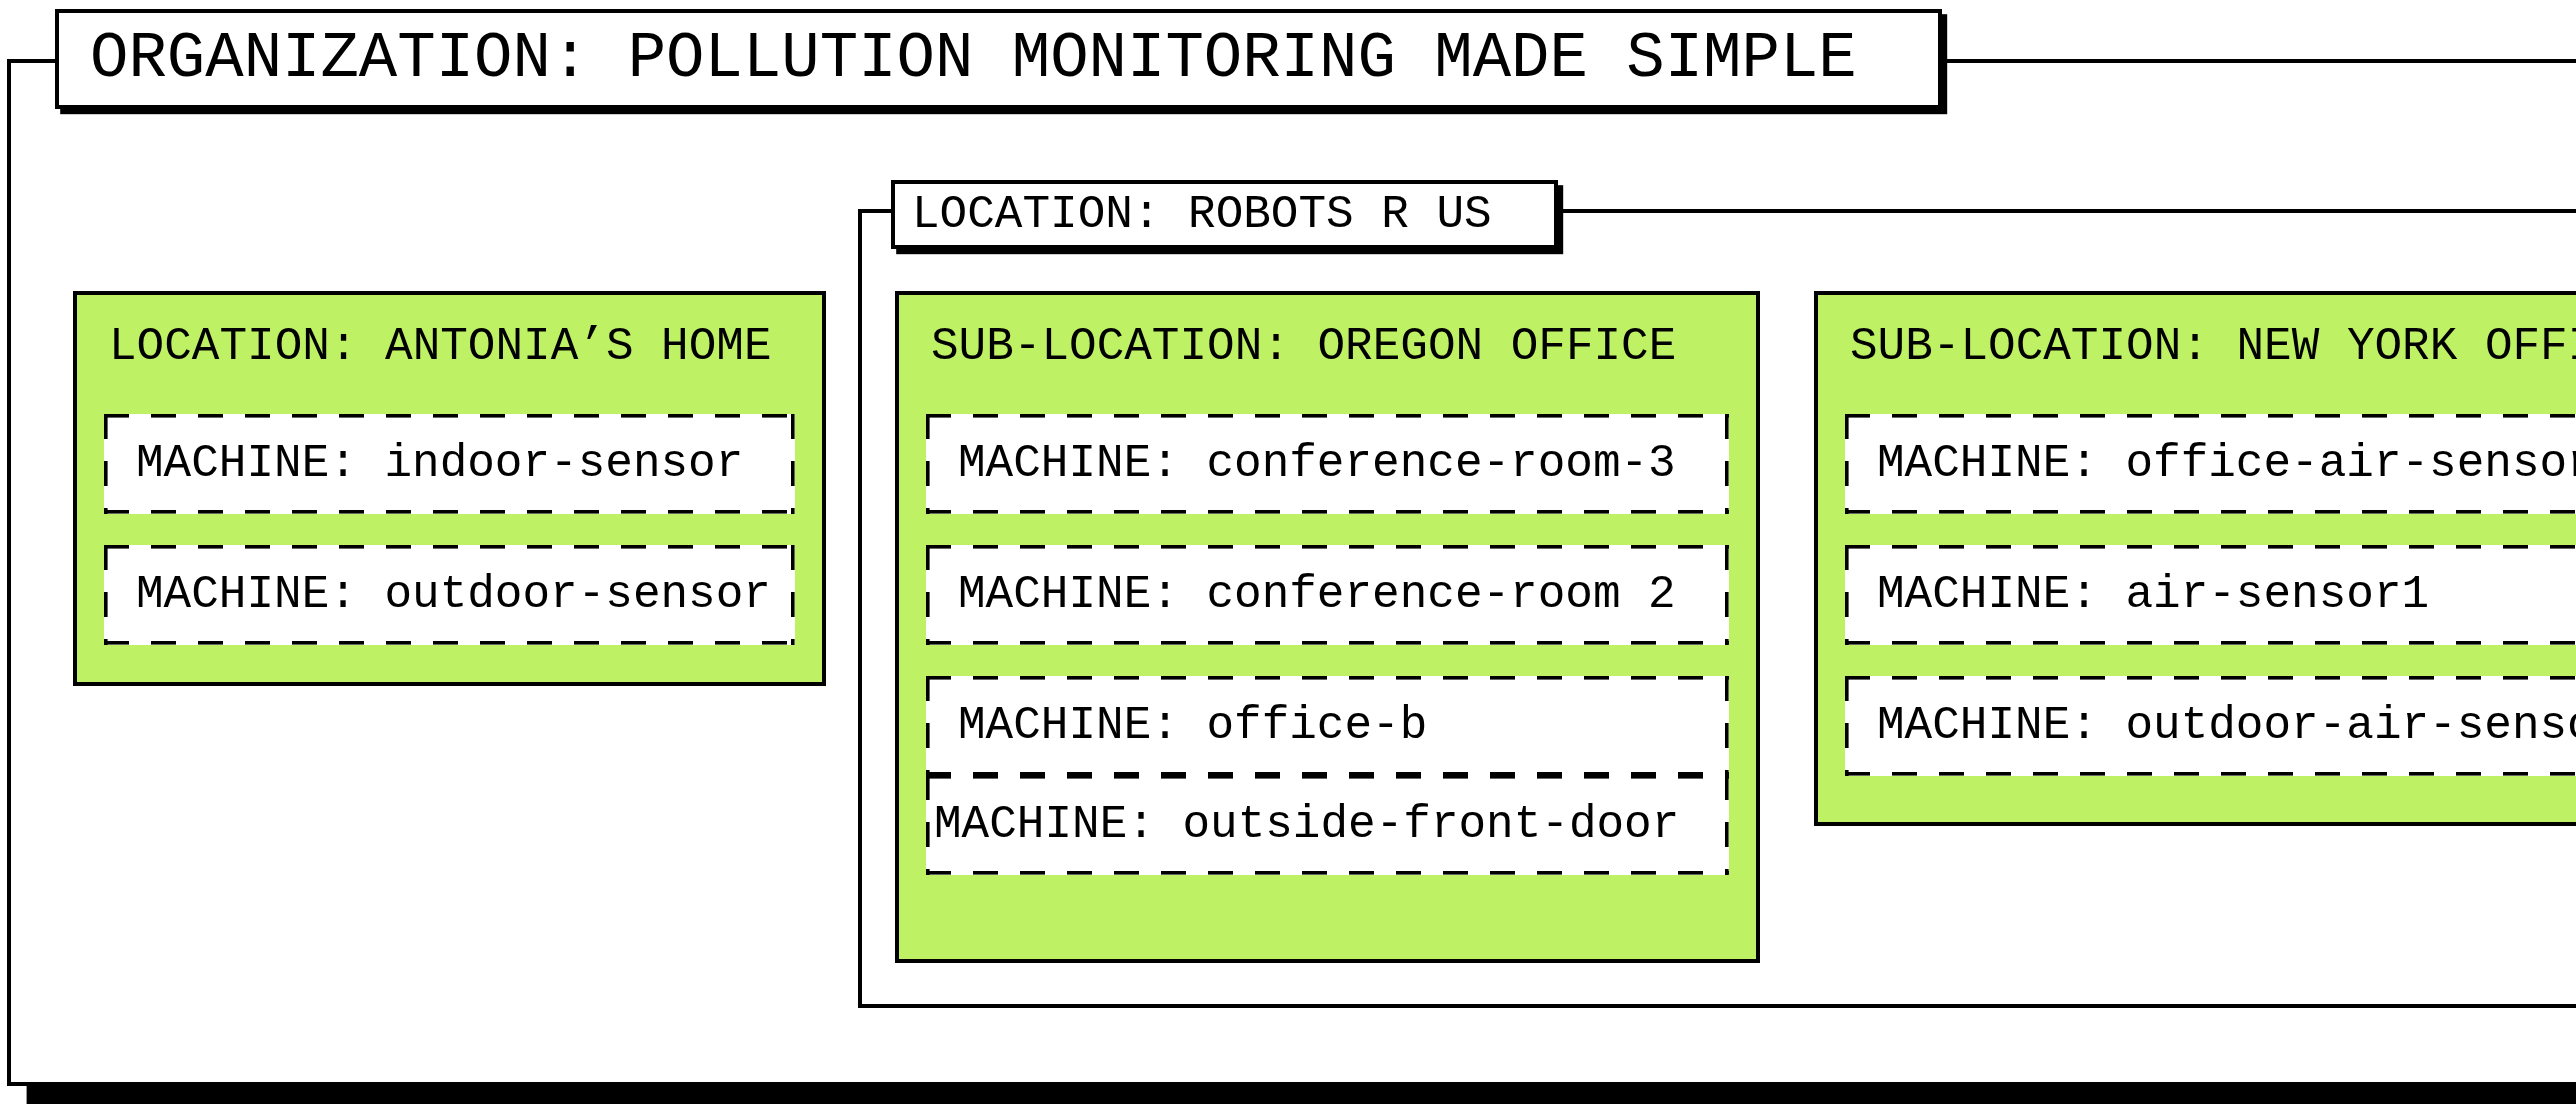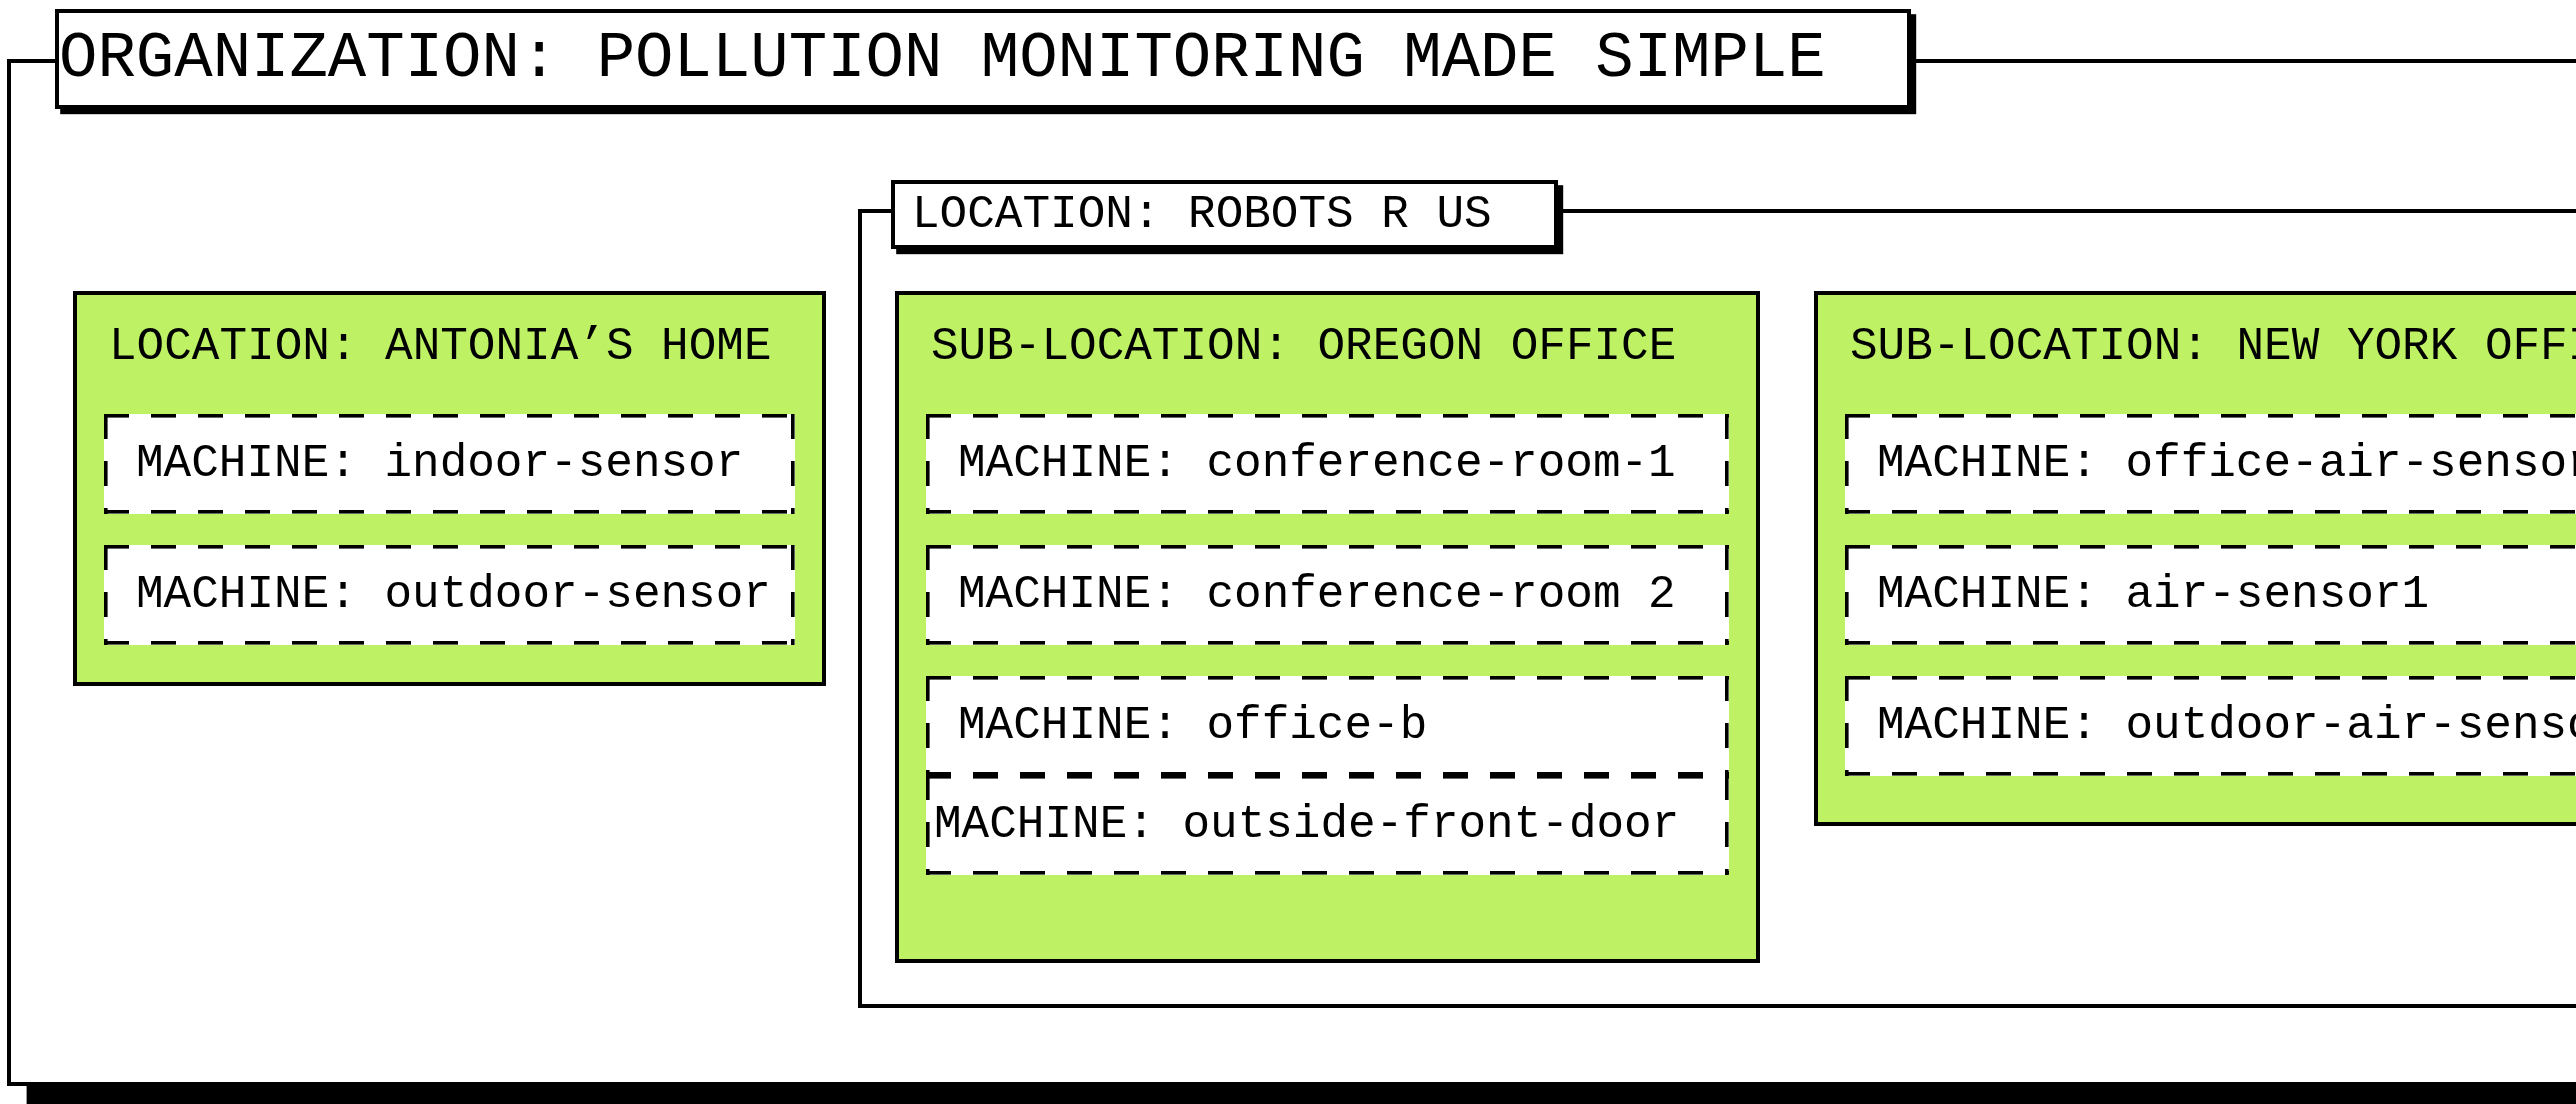--- a/index.html
+++ b/index.html
@@ -38,20 +38,21 @@
     display: flex;
     align-items: center;
     white-space: nowrap;
     line-height: 1;
   }
   .org-title-box {
     left: 55px;
     top: 8.8px;
     width: 1848px;
     height: 92px;
+    padding-left: 31px;
     font-size: 64px;
     text-align: center;
   }
   .robots-label-box {
     left: 891px;
     top: 180px;
     width: 642px;
     height: 61px;
     padding-left: 17px;
     font-size: 46px;
@@ -130,21 +131,21 @@
       <span>MACHINE: indoor-sensor</span>
     </div>
     <div class="machine row-1">
       <span>MACHINE: outdoor-sensor</span>
     </div>
   </div>
 
   <div class="loc-box oregon-box">
     <div class="loc-header">SUB-LOCATION: OREGON OFFICE</div>
     <div class="machine row-0">
-      <span>MACHINE: conference-room-1</span>
+      <span>MACHINE: conference-room-3</span>
     </div>
     <div class="machine row-1">
       <span>MACHINE: conference-room 2</span>
     </div>
     <div class="machine row-2">
       <span>MACHINE: office-b</span>
     </div>
     <div class="machine row-3">
       <span>MACHINE: outside-front-door</span>
     </div>

